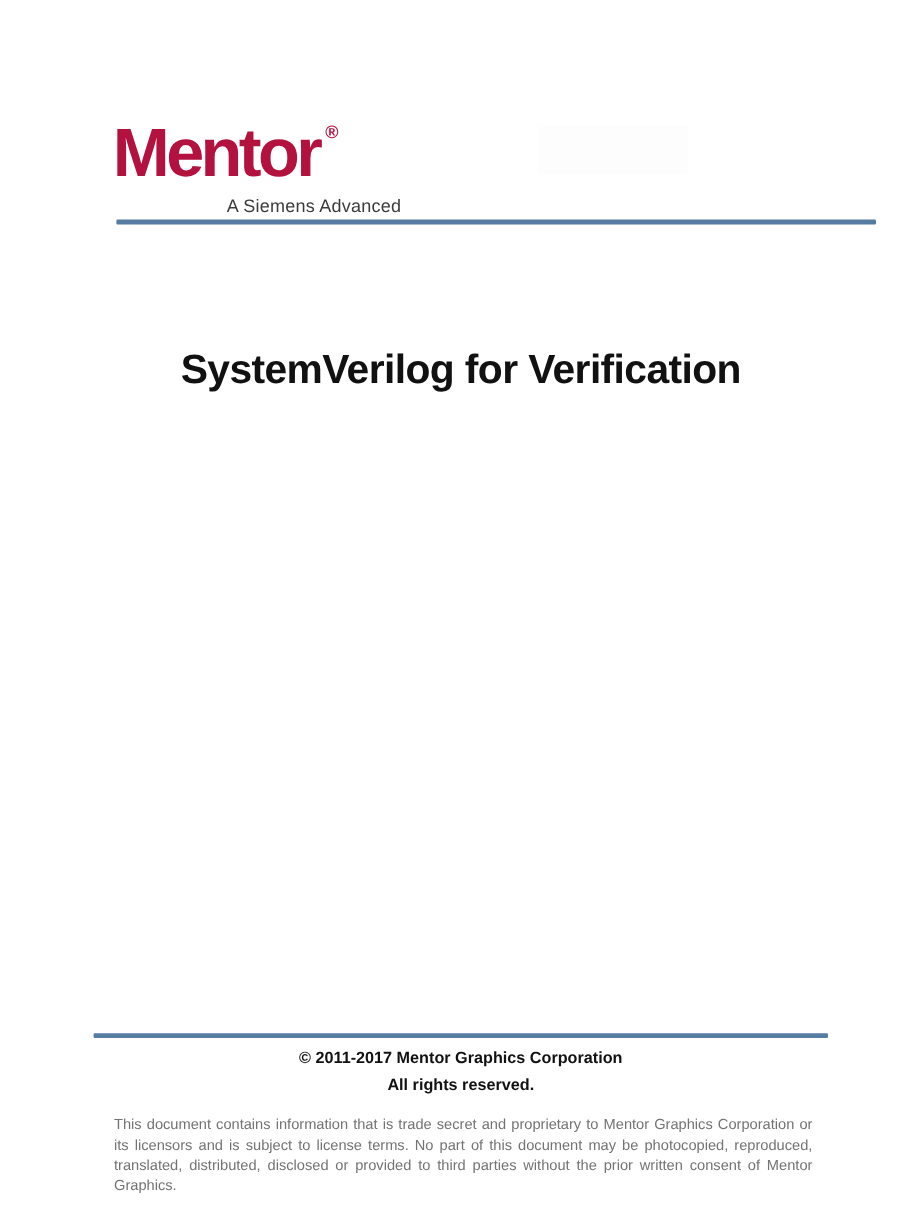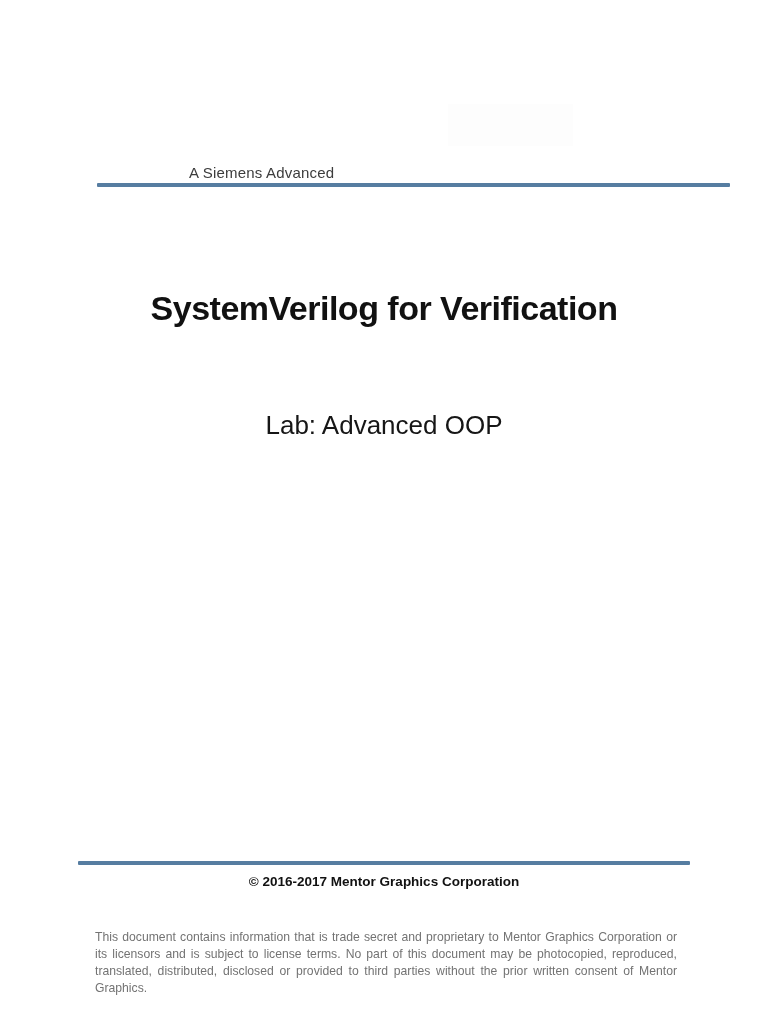--- a/index.html
+++ b/index.html
@@ -104,31 +104,34 @@
     line-height: 17px;
     text-align: justify;
     color: #737373;
   }
 </style>
 </head>
 <body>
 
 <div class="page">
 
+  <div class="logo">
+    <span>Mentor</span><span class="logo-reg">®</span>
+  </div>
 
   <div class="tagline">A Siemens Advanced</div>
 
   <div class="ghost"></div>
 
   <div class="rule header-rule"></div>
 
   <h1 class="title">SystemVerilog for Verification</h1>
 
-  <h2 class="subtitle">Lab: Advanced OOP</h2>
 
   <div class="rule footer-rule"></div>
 
-  <div class="copyright">© 2016-2017 Mentor Graphics Corporation</div>
+  <div class="copyright">© 2011-2017 Mentor Graphics Corporation</div>
 
+  <div class="rights">All rights reserved.</div>
 
   <p class="disclaimer">This document contains information that is trade secret and proprietary to Mentor Graphics Corporation or its licensors and is subject to license terms. No part of this document may be photocopied, reproduced, translated, distributed, disclosed or provided to third parties without the prior written consent of Mentor Graphics.</p>
 
 </div>
 
 </body></html>

